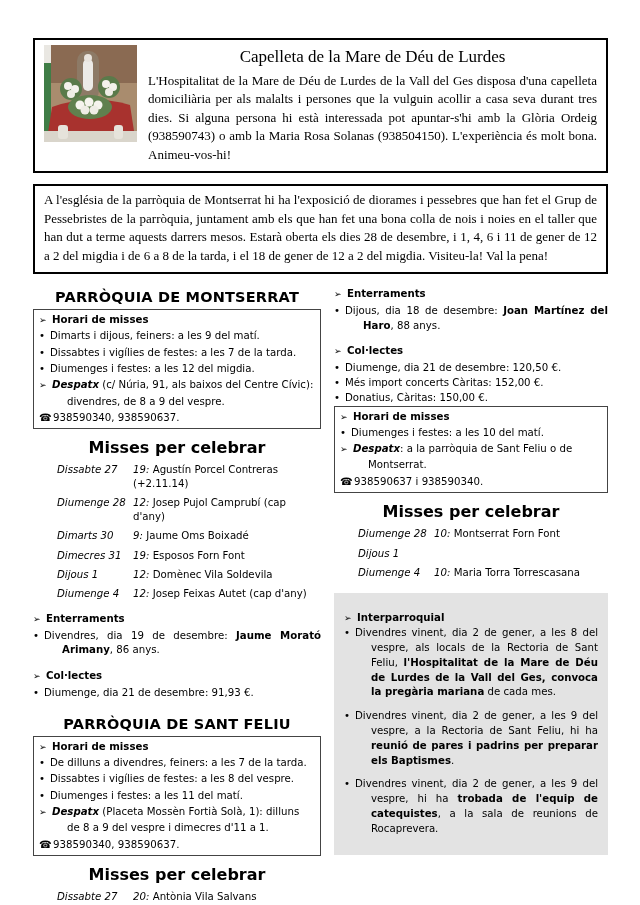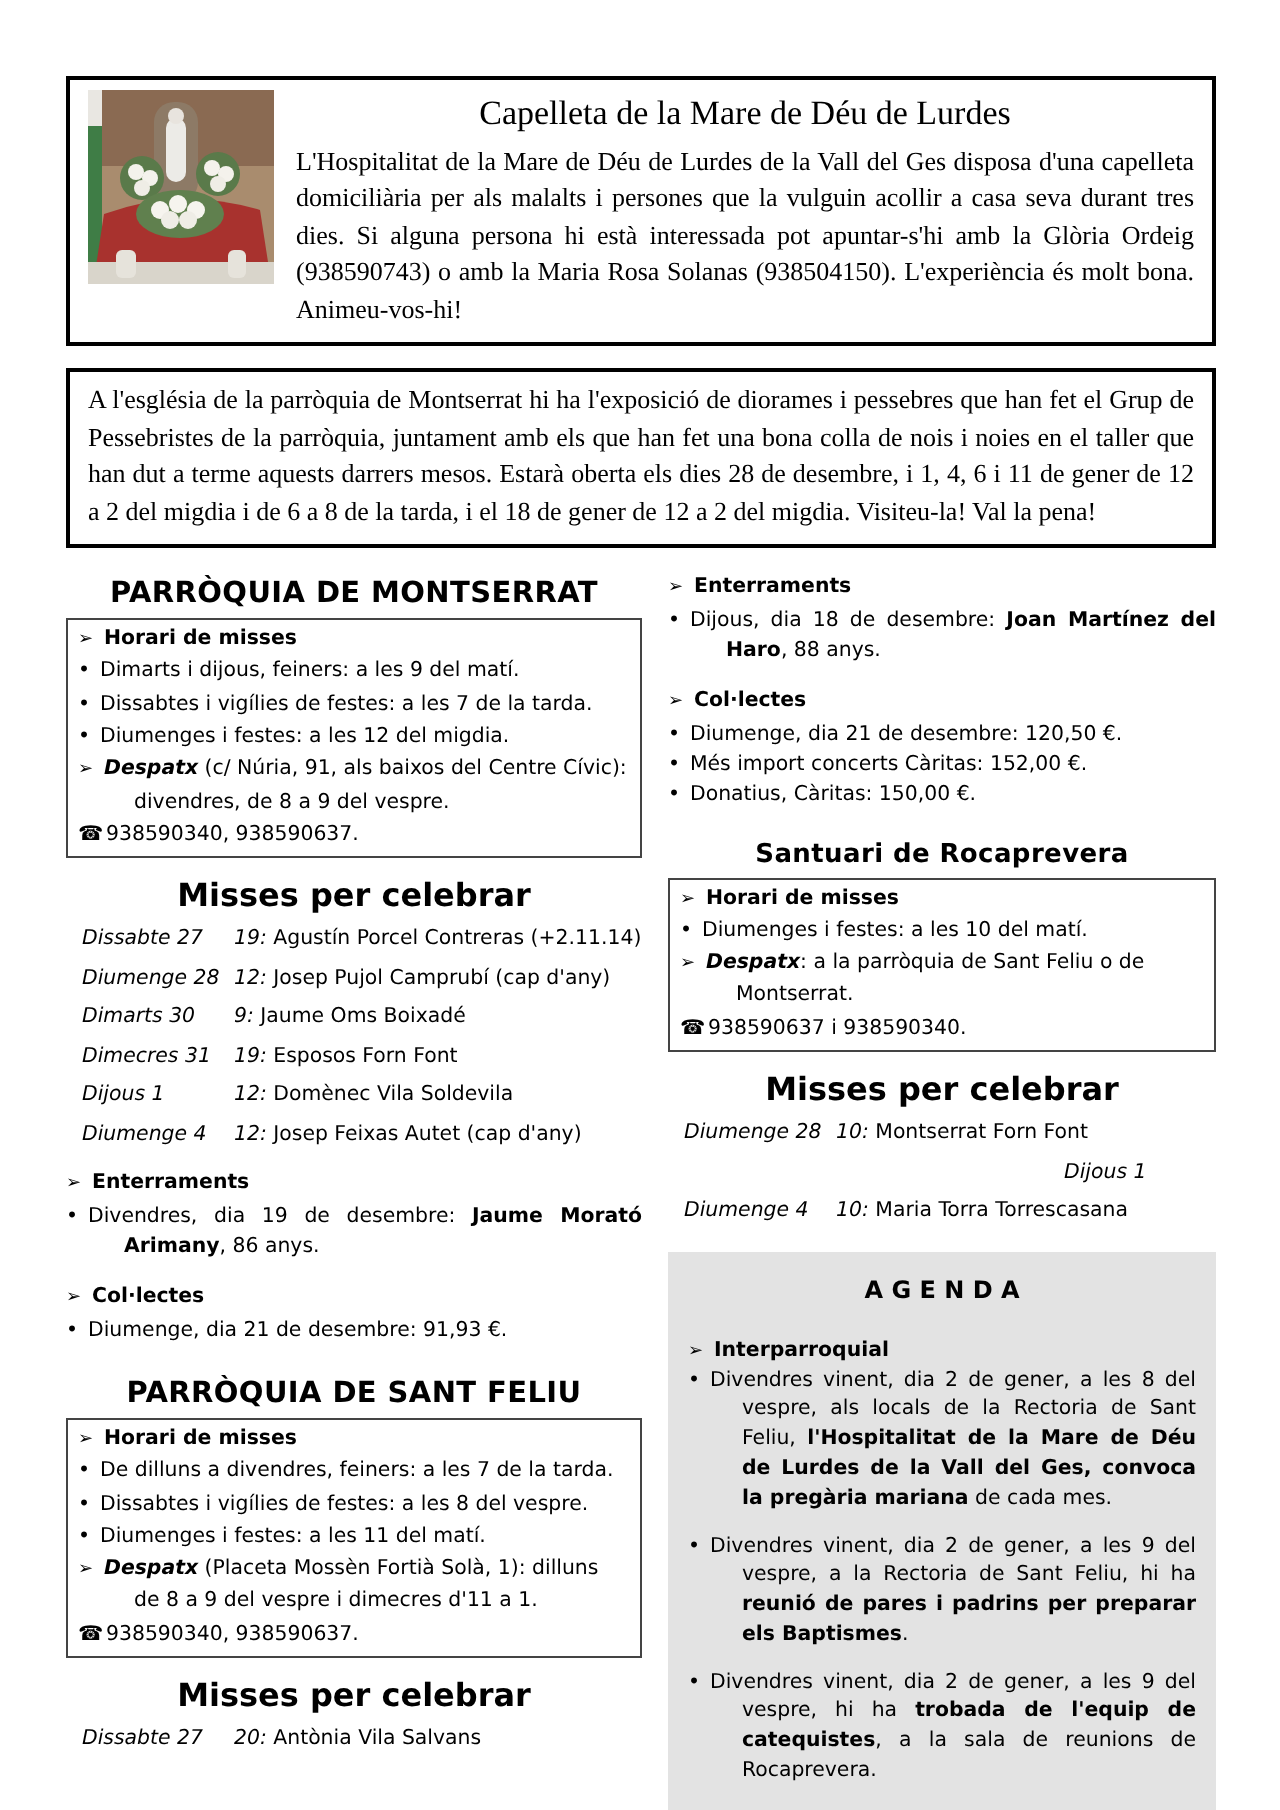--- a/index.html
+++ b/index.html
@@ -27,21 +27,21 @@
   .masses-h { font-size:16px; font-weight:bold; text-align:center; margin:9px 0 6px; }
   
   .infobox { border:1px solid #444; padding:2px 5px 2px; font-size:10.2px; line-height:1.6; }
   .iline { display:flex; }
   .arrow { flex:0 0 13px; font-size:9px; padding-top:1px; }
   .bul { flex:0 0 11px; }
   .itxt { flex:1; }
   .hang { padding-left:15px; text-indent:-15px; }
   .phone-ico { flex:0 0 14px; }
   
-  .mrow { display:flex; font-size:10.2px; line-height:1.32; margin:0 0 6px 8px;justify-content:flex-end; }
+  .mrow { display:flex; font-size:10.2px; line-height:1.32; margin:0 0 6px 24px; }
   .mday { flex:0 0 76px; font-style:italic; }
   .mtxt { flex:1; }
   .mtime { font-style:italic; }
   .mline2 { display:block; }
   
   .sec { font-size:10.2px; line-height:1.45; margin-top:11px; }
   .sec-head { display:flex; font-weight:bold; margin-bottom:2px; }
   .sec .bl { display:flex; }
   .sec .btxt { flex:1; text-align:justify; padding-left:18px; text-indent:-18px; }
   
@@ -253,21 +253,20 @@
               <span class="bul">•</span>
               <span class="btxt">Més import concerts Càritas: 152,00 €.</span>
             </div>
             <div class="bl">
               <span class="bul">•</span>
               <span class="btxt">Donatius, Càritas: 150,00 €.</span>
             </div>
           </div>
       </div>
 
-      <div class="parish-h small" style="margin-top:14px;">Santuari de Rocaprevera</div>
 
       <div class="infobox">
         <div class="iline">
             <span class="arrow">➢</span>
             <b class="itxt">Horari de misses</b>
           </div>
         <div>
             <div class="iline">
               <span class="bul">•</span>
               <span class="itxt">Diumenges i festes: a les 10 del matí.</span>
@@ -292,21 +291,20 @@
           <div class="mrow">
           <span class="mday">Dijous 1</span>
         </div>
           <div class="mrow">
           <span class="mday">Diumenge 4</span>
           <span class="mtxt"><span class="mtime">10:</span> <span>Maria Torra Torrescasana</span></span>
         </div>
         </div>
 
       <div class="agenda">
-        <div class="agenda-title">A G E N D A</div>
 
         <div class="aghead">
             <span class="arrow">➢</span>
             <span>Interparroquial</span>
           </div>
         <div class="agbl">
             <span class="bul">•</span>
             <span class="btxt"><span>Divendres vinent, dia 2 de gener, a les 8 del vespre, als locals de la Rectoria de Sant Feliu, </span><b>l'Hospitalitat de la Mare de Déu de Lurdes de la Vall del Ges, convoca la pregària mariana</b><span> de cada mes.</span></span>
           </div>
         <div class="agbl">

